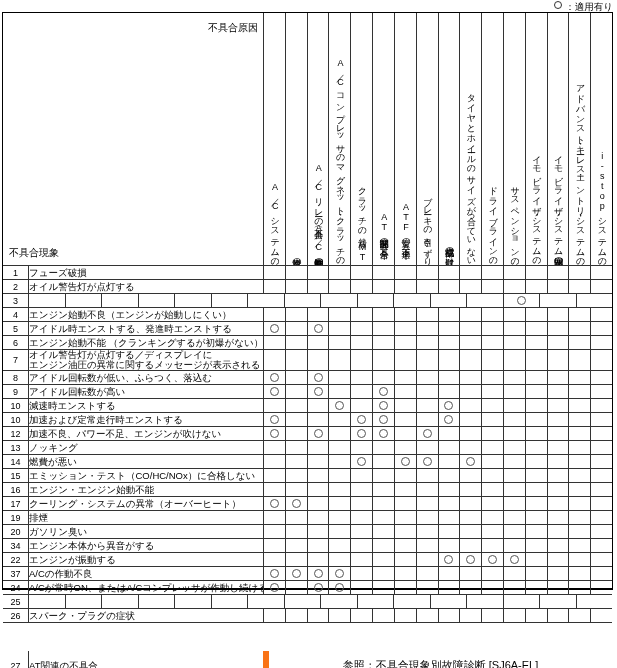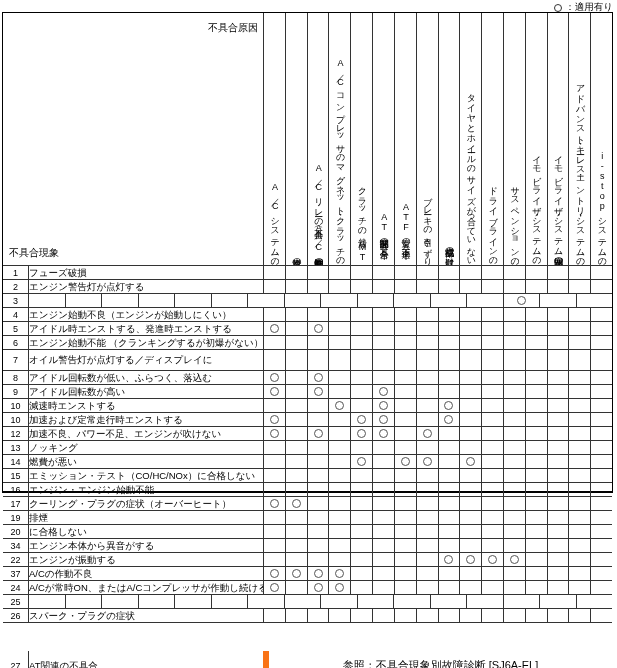--- a/index.html
+++ b/index.html
@@ -6,30 +6,30 @@
   body{
     width:617px;height:668px;
     background:#ffffff;
     font-family:"Liberation Sans","DejaVu Sans",sans-serif;
     color:#000;
     position:relative;
     overflow:hidden;
   }
   .legend{
     position:absolute;top:1px;right:4px;
-    display:flex;align-items:flex-end;gap:3px;
+    display:flex;align-items:flex-start;gap:3px;
     font-size:9.5px;line-height:11px;
   }
   .legend-circle{
     width:8px;height:8px;border:1px solid #333;border-radius:50%;
     display:inline-block;box-sizing:border-box;
   }
   .table{
     position:absolute;left:2px;top:12px;
-    width:611px;height:481px;
+    width:611px;height:578px;
     box-sizing:border-box;
     border:1px solid #000;
     border-bottom-width:2px;
     display:flex;flex-direction:column;
     background:#fff;
   }
   .header-row{
     height:253px;box-sizing:border-box;
     border-bottom:1px solid #333;
     display:flex;flex:0 0 auto;
@@ -165,21 +165,21 @@
         <div class="cell"></div>
         <div class="cell"></div>
         <div class="cell"></div>
         <div class="cell"></div>
         <div class="cell"></div>
         <div class="cell"></div>
         <div class="cell"></div>
       </div>
       <div class="row">
         <div class="num">2</div>
-        <div class="label">エンジン警告灯が点灯する</div>
+        <div class="label">オイル警告灯が点灯する</div>
         <div class="cell"></div>
         <div class="cell"></div>
         <div class="cell"></div>
         <div class="cell"></div>
         <div class="cell"></div>
         <div class="cell"></div>
         <div class="cell"></div>
         <div class="cell"></div>
         <div class="cell"></div>
         <div class="cell"></div>
@@ -272,20 +272,21 @@
         <div class="cell"></div>
         <div class="cell"></div>
         <div class="cell"></div>
         <div class="cell"></div>
         <div class="cell"></div>
       </div>
       <div class="row two-line">
         <div class="num">7</div>
         <div class="label">
           <div>オイル警告灯が点灯する／ディスプレイに</div>
+          <div>エンジン油圧の異常に関するメッセージが表示される</div>
         </div>
         <div class="cell"></div>
         <div class="cell"></div>
         <div class="cell"></div>
         <div class="cell"></div>
         <div class="cell"></div>
         <div class="cell"></div>
         <div class="cell"></div>
         <div class="cell"></div>
         <div class="cell"></div>
@@ -514,21 +515,21 @@
         <div class="cell"></div>
         <div class="cell"></div>
         <div class="cell"></div>
         <div class="cell"></div>
         <div class="cell"></div>
         <div class="cell"></div>
         <div class="cell"></div>
       </div>
       <div class="row">
         <div class="num">17</div>
-        <div class="label">クーリング・プラグの症状（オーバーヒート）</div>
+        <div class="label">クーリング・システムの異常（オーバーヒート）</div>
         <div class="cell">
           <span class="mark" title="○"></span>
         </div>
         <div class="cell">
           <span class="mark" title="○"></span>
         </div>
         <div class="cell"></div>
         <div class="cell"></div>
         <div class="cell"></div>
         <div class="cell"></div>
@@ -558,21 +559,21 @@
         <div class="cell"></div>
         <div class="cell"></div>
         <div class="cell"></div>
         <div class="cell"></div>
         <div class="cell"></div>
         <div class="cell"></div>
         <div class="cell"></div>
       </div>
       <div class="row">
         <div class="num">20</div>
-        <div class="label">に合格しない</div>
+        <div class="label">ガソリン臭い</div>
         <div class="cell"></div>
         <div class="cell"></div>
         <div class="cell"></div>
         <div class="cell"></div>
         <div class="cell"></div>
         <div class="cell"></div>
         <div class="cell"></div>
         <div class="cell"></div>
         <div class="cell"></div>
         <div class="cell"></div>

